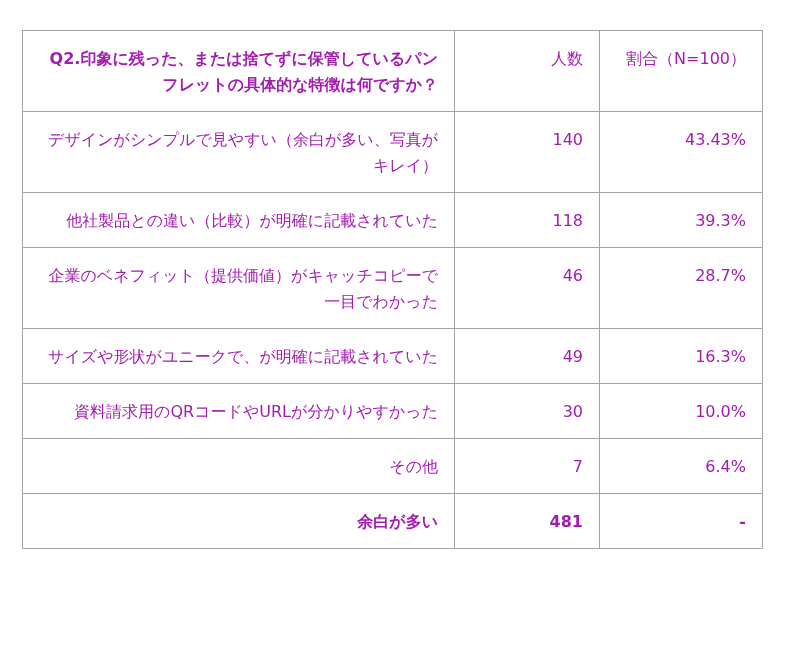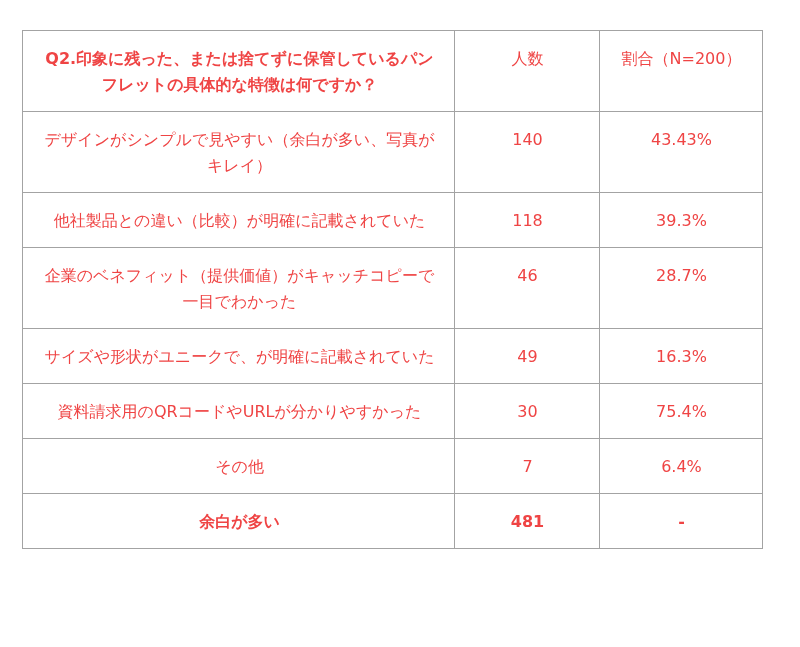--- a/index.html
+++ b/index.html
@@ -26,23 +26,23 @@
     table-layout: fixed;
     width: 740px;
     background: #ffffff;
   }
   table.survey td, table.survey th {
     border: 1px solid #a3a3a3;
     vertical-align: top;
     font-size: 16px;
     line-height: 26px;
     font-weight: 400;
-    text-align: center;
+    text-align: right;
     padding: 15px 16px 13px 18px;
-    color: #ef4444;
+    color: #a21caf;
     word-break: break-word;
     overflow-wrap: break-word;
   }
   table.survey .col-count,
   table.survey .col-percent {
     padding-left: 17px;
   }
   table.survey th.question {
     font-weight: 700;
   }
@@ -60,21 +60,21 @@
   <table class="survey">
     <colgroup>
       <col style="width:432px">
       <col style="width:145px">
       <col style="width:163px">
     </colgroup>
     <tbody>
       <tr class="h80">
         <th class="question">Q2.印象に残った、または捨てずに保管しているパンフレットの具体的な特徴は何ですか？</th>
         <th class="col-count">人数</th>
-        <th class="col-percent">割合（N=200）</th>
+        <th class="col-percent">割合（N=100）</th>
       </tr>
 
       <tr class="h80">
         <td>デザインがシンプルで見やすい（余白が多い、写真がキレイ）</td>
         <td class="col-count">140</td>
         <td class="col-percent">43.43%</td>
       </tr>
 
       <tr class="h54">
         <td>他社製品との違い（比較）が明確に記載されていた</td>
@@ -91,21 +91,21 @@
 
       <tr class="h54">
         <td>サイズや形状がユニークで、が明確に記載されていた</td>
         <td class="col-count">49</td>
         <td class="col-percent">16.3%</td>
       </tr>
 
       <tr class="h54">
         <td>資料請求用のQRコードやURLが分かりやすかった</td>
         <td class="col-count">30</td>
-        <td class="col-percent">75.4%</td>
+        <td class="col-percent">10.0%</td>
       </tr>
 
       <tr class="h54">
         <td>その他</td>
         <td class="col-count">7</td>
         <td class="col-percent">6.4%</td>
       </tr>
 
       <tr class="h54 total-row">
         <td>余白が多い</td>

